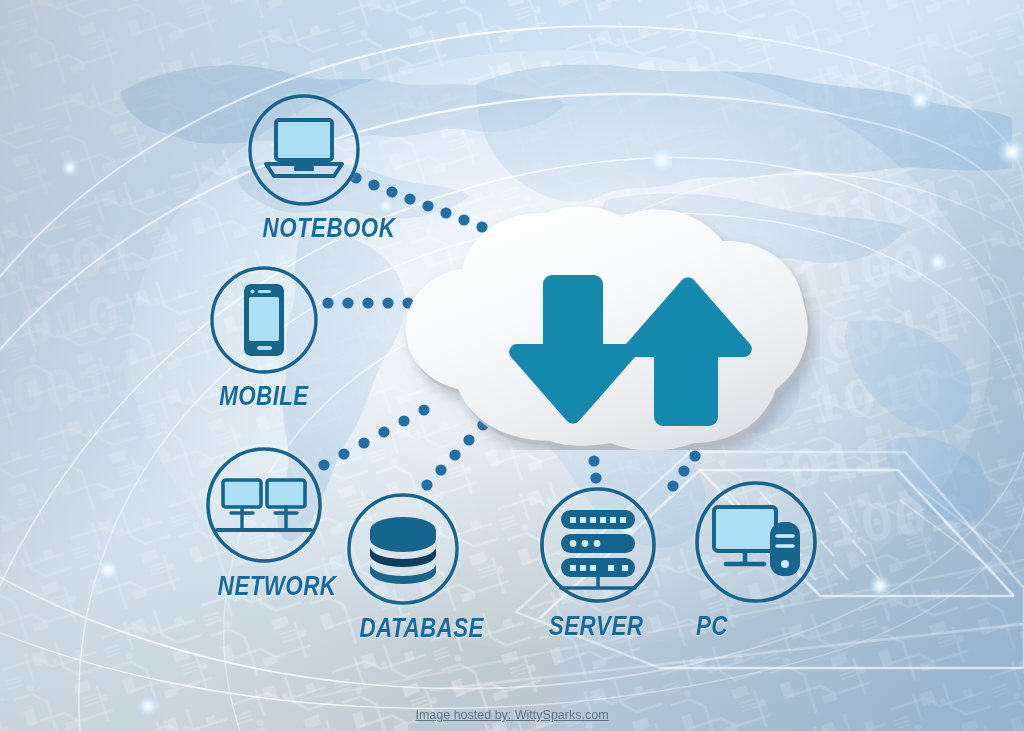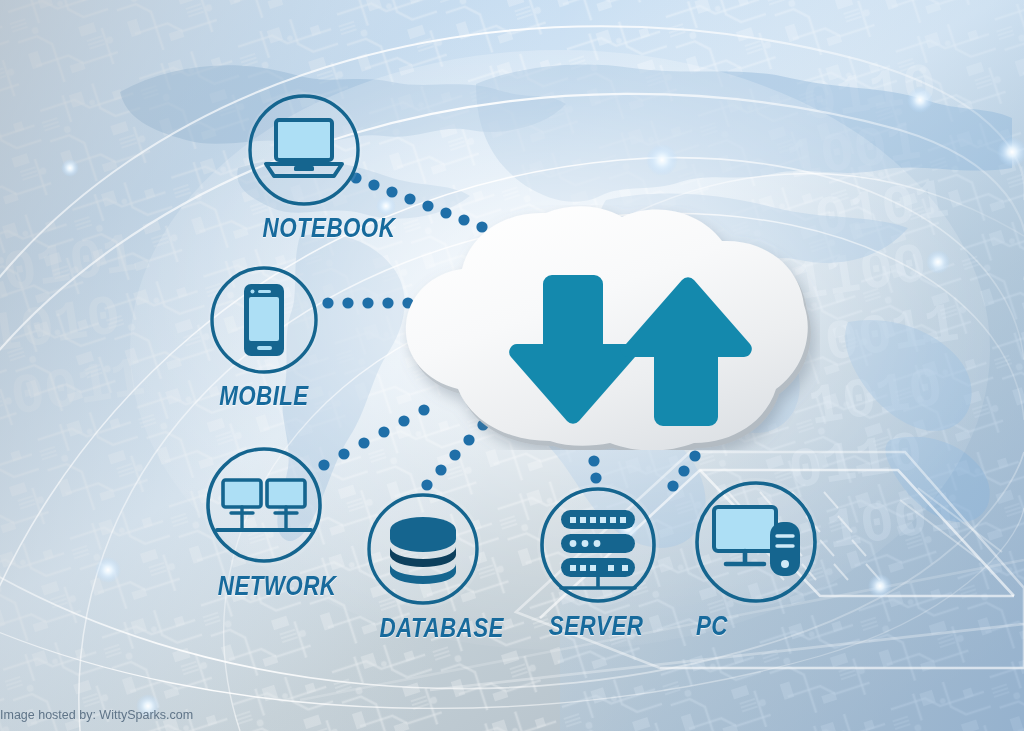--- a/index.html
+++ b/index.html
@@ -41,24 +41,25 @@
     text-shadow:0 1px 1px rgba(255,255,255,0.75);
     white-space:nowrap;
     font-family:"Liberation Sans", sans-serif;
   }
 
   #caption {
     position:absolute;
     left:0;
     bottom:9px;
     width:100%;
-    text-align:left;
+    text-align:center;
     font-size:12.5px;
     color:#5f7488;
     font-family:"Liberation Sans", sans-serif;
+    text-decoration:underline;
   }
   #cloud-wrap { position:absolute; left:400px; top:205px; width:420px; height:245px; }
 </style>
 </head>
 <body>
 
 <div id="stage">
 
   <svg id="bg-svg" viewBox="0 0 1024 731" preserveAspectRatio="none">
     <defs>
@@ -365,21 +366,21 @@
         <rect x="64" y="36" width="38" height="27" rx="2.5" fill="#addff5" stroke="#15658f" stroke-width="3.6"></rect>
         <path d="M39 63 V68 M28 69 H50" stroke="#15658f" stroke-width="3.4" stroke-linecap="round"></path>
         <path d="M83 63 V68 M72 69 H94" stroke="#15658f" stroke-width="3.4" stroke-linecap="round"></path>
         <path d="M39 69 V85 M83 69 V85" stroke="#15658f" stroke-width="3.4"></path>
         <path d="M14 86 H108" stroke="#15658f" stroke-width="4" stroke-linecap="round"></path>
       </svg>
     </div>
     <div class="node-label" style="font-size:28px;">NETWORK</div>
   </div>
 
-  <div class="node" style="left:364px; top:490px;">
+  <div class="node" style="left:344px; top:490px;">
     <div class="node-circle" style="width:118px;height:118px;">
       <svg width="118" height="118" viewBox="0 0 118 118">
         <circle cx="59" cy="59" r="54" fill="none" stroke="#15658f" stroke-width="3.4"></circle>
         <path d="M26 40 a33 13 0 1 1 66 0 v9 a33 13 0 1 1 -66 0 z" fill="#15658f"></path>
         <path d="M26 57 a33 12 0 0 0 66 0 v8 a33 12 0 0 1 -66 0 z" fill="#0d3f5c"></path>
         <path d="M26 74 a33 12 0 0 0 66 0 v8 a33 12 0 0 1 -66 0 z" fill="#15658f"></path>
       </svg>
     </div>
     <div class="node-label" style="font-size:28px;">DATABASE</div>
   </div>

